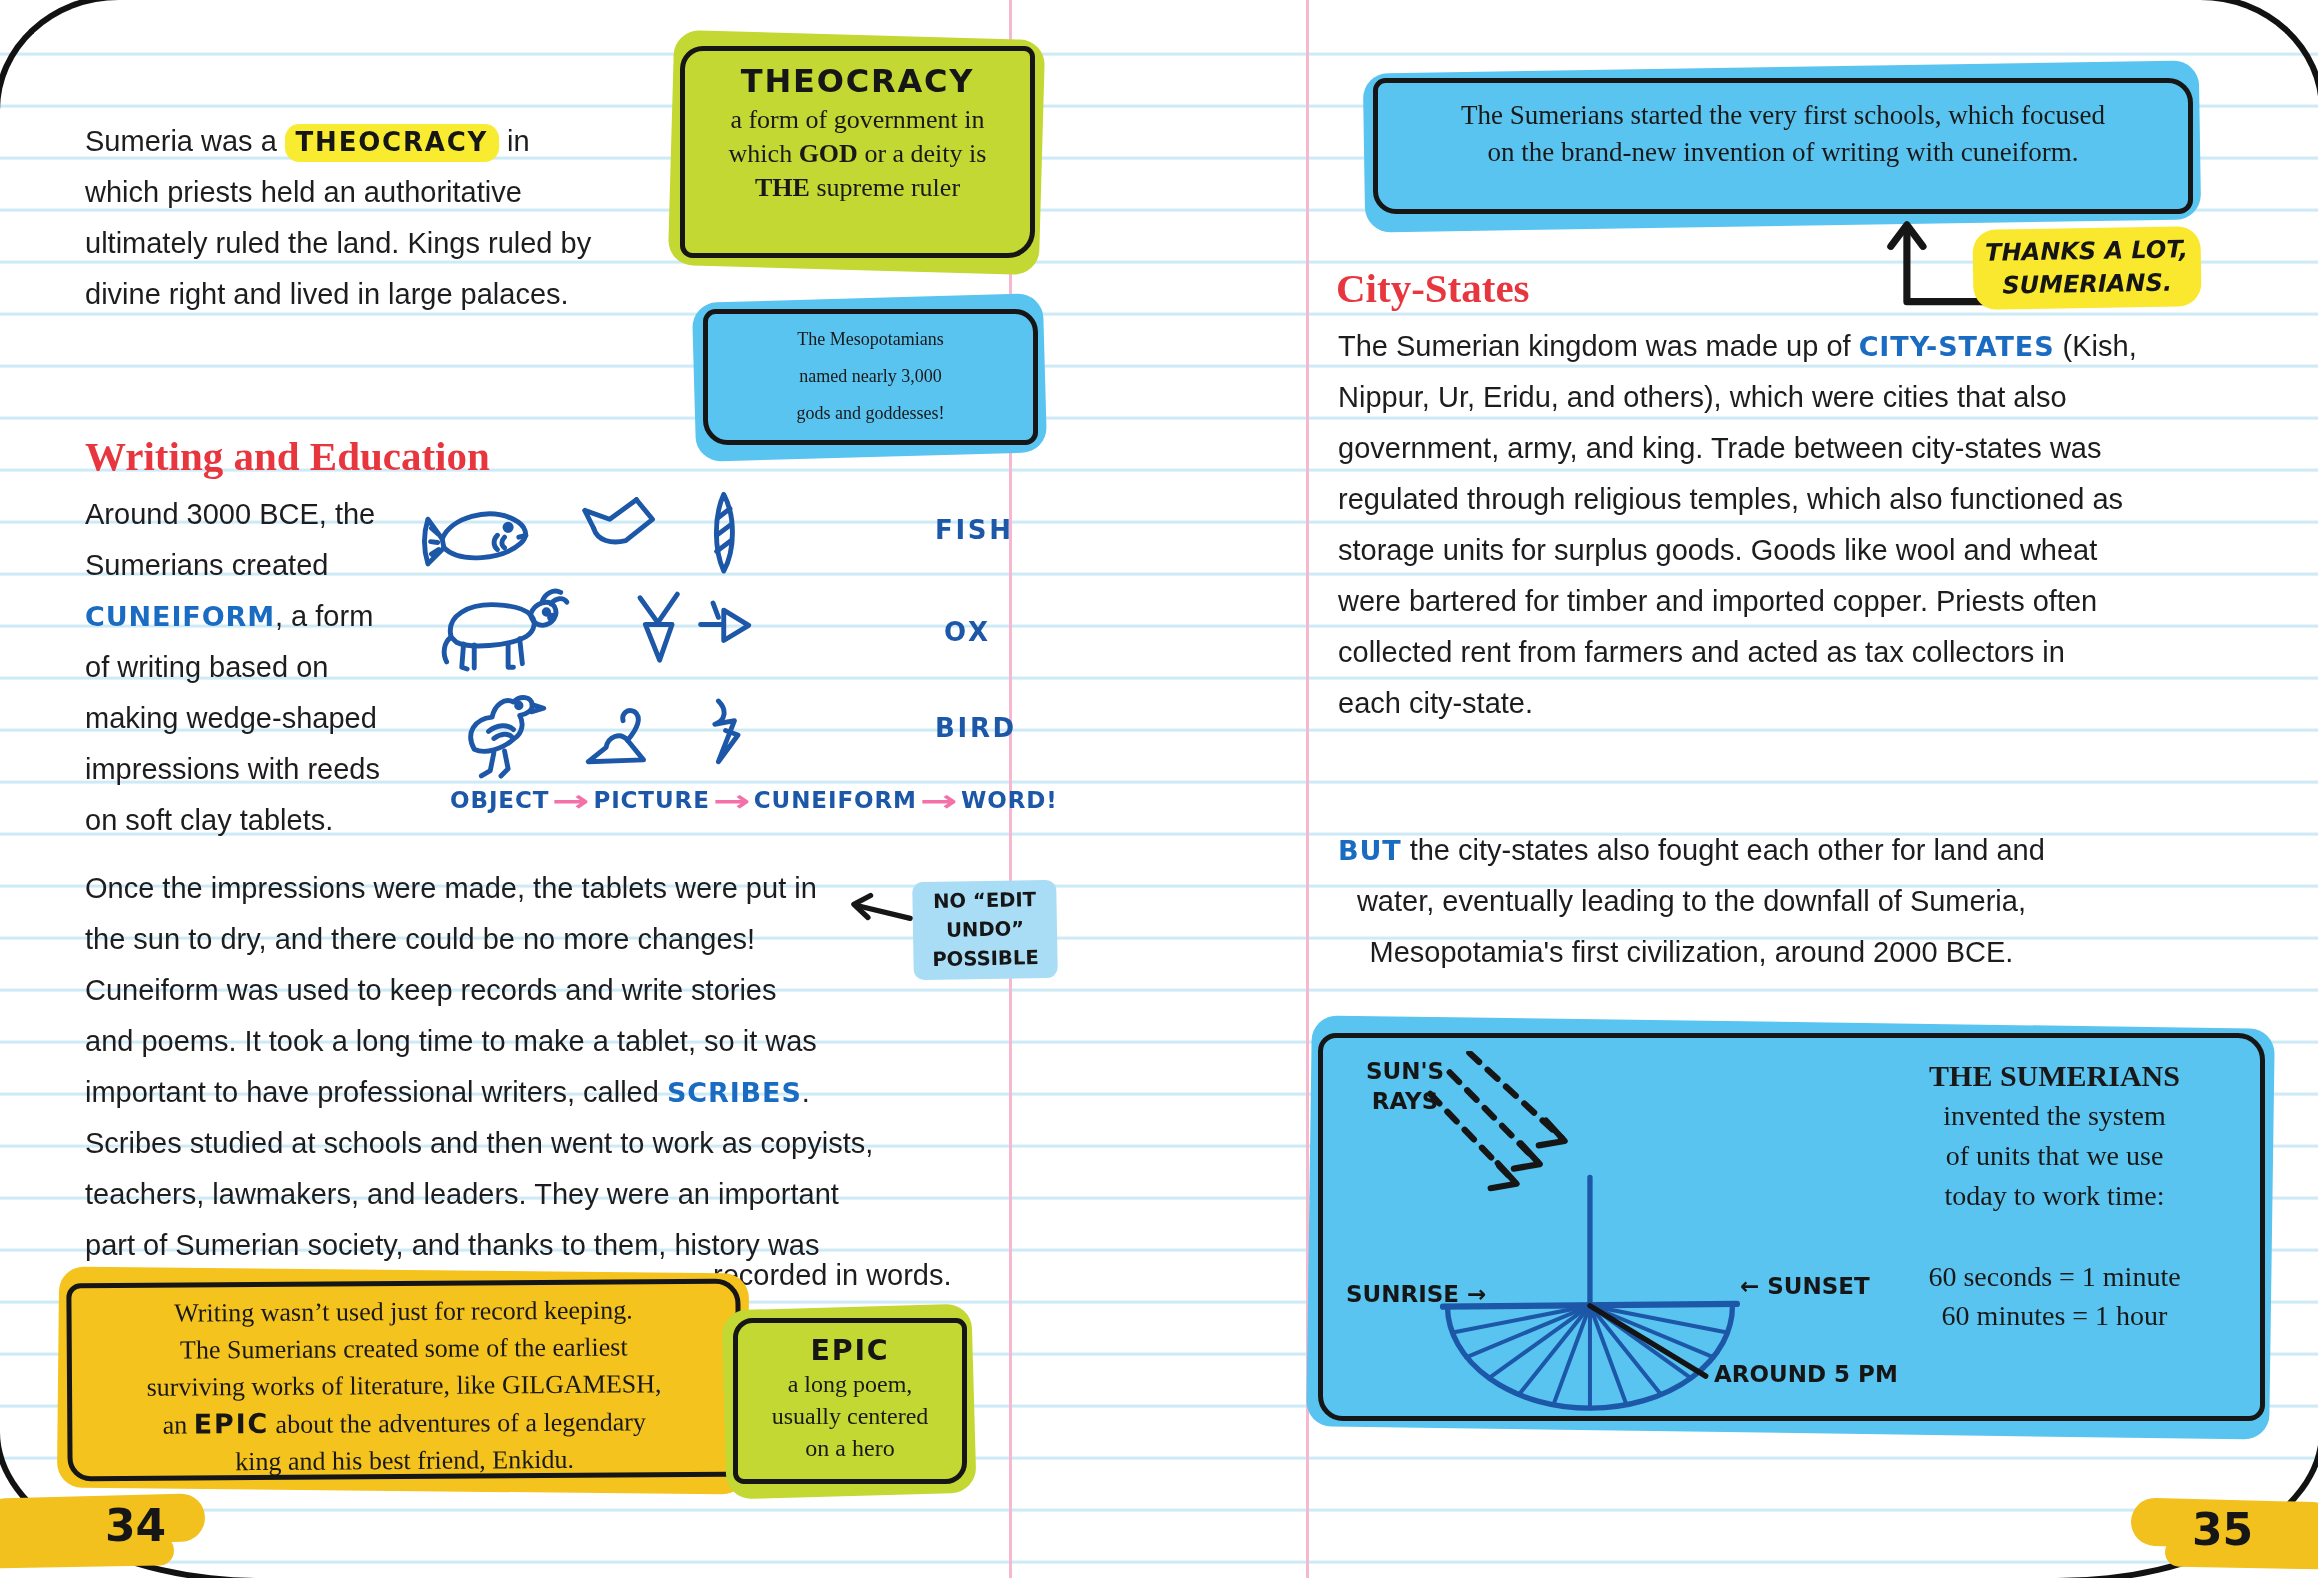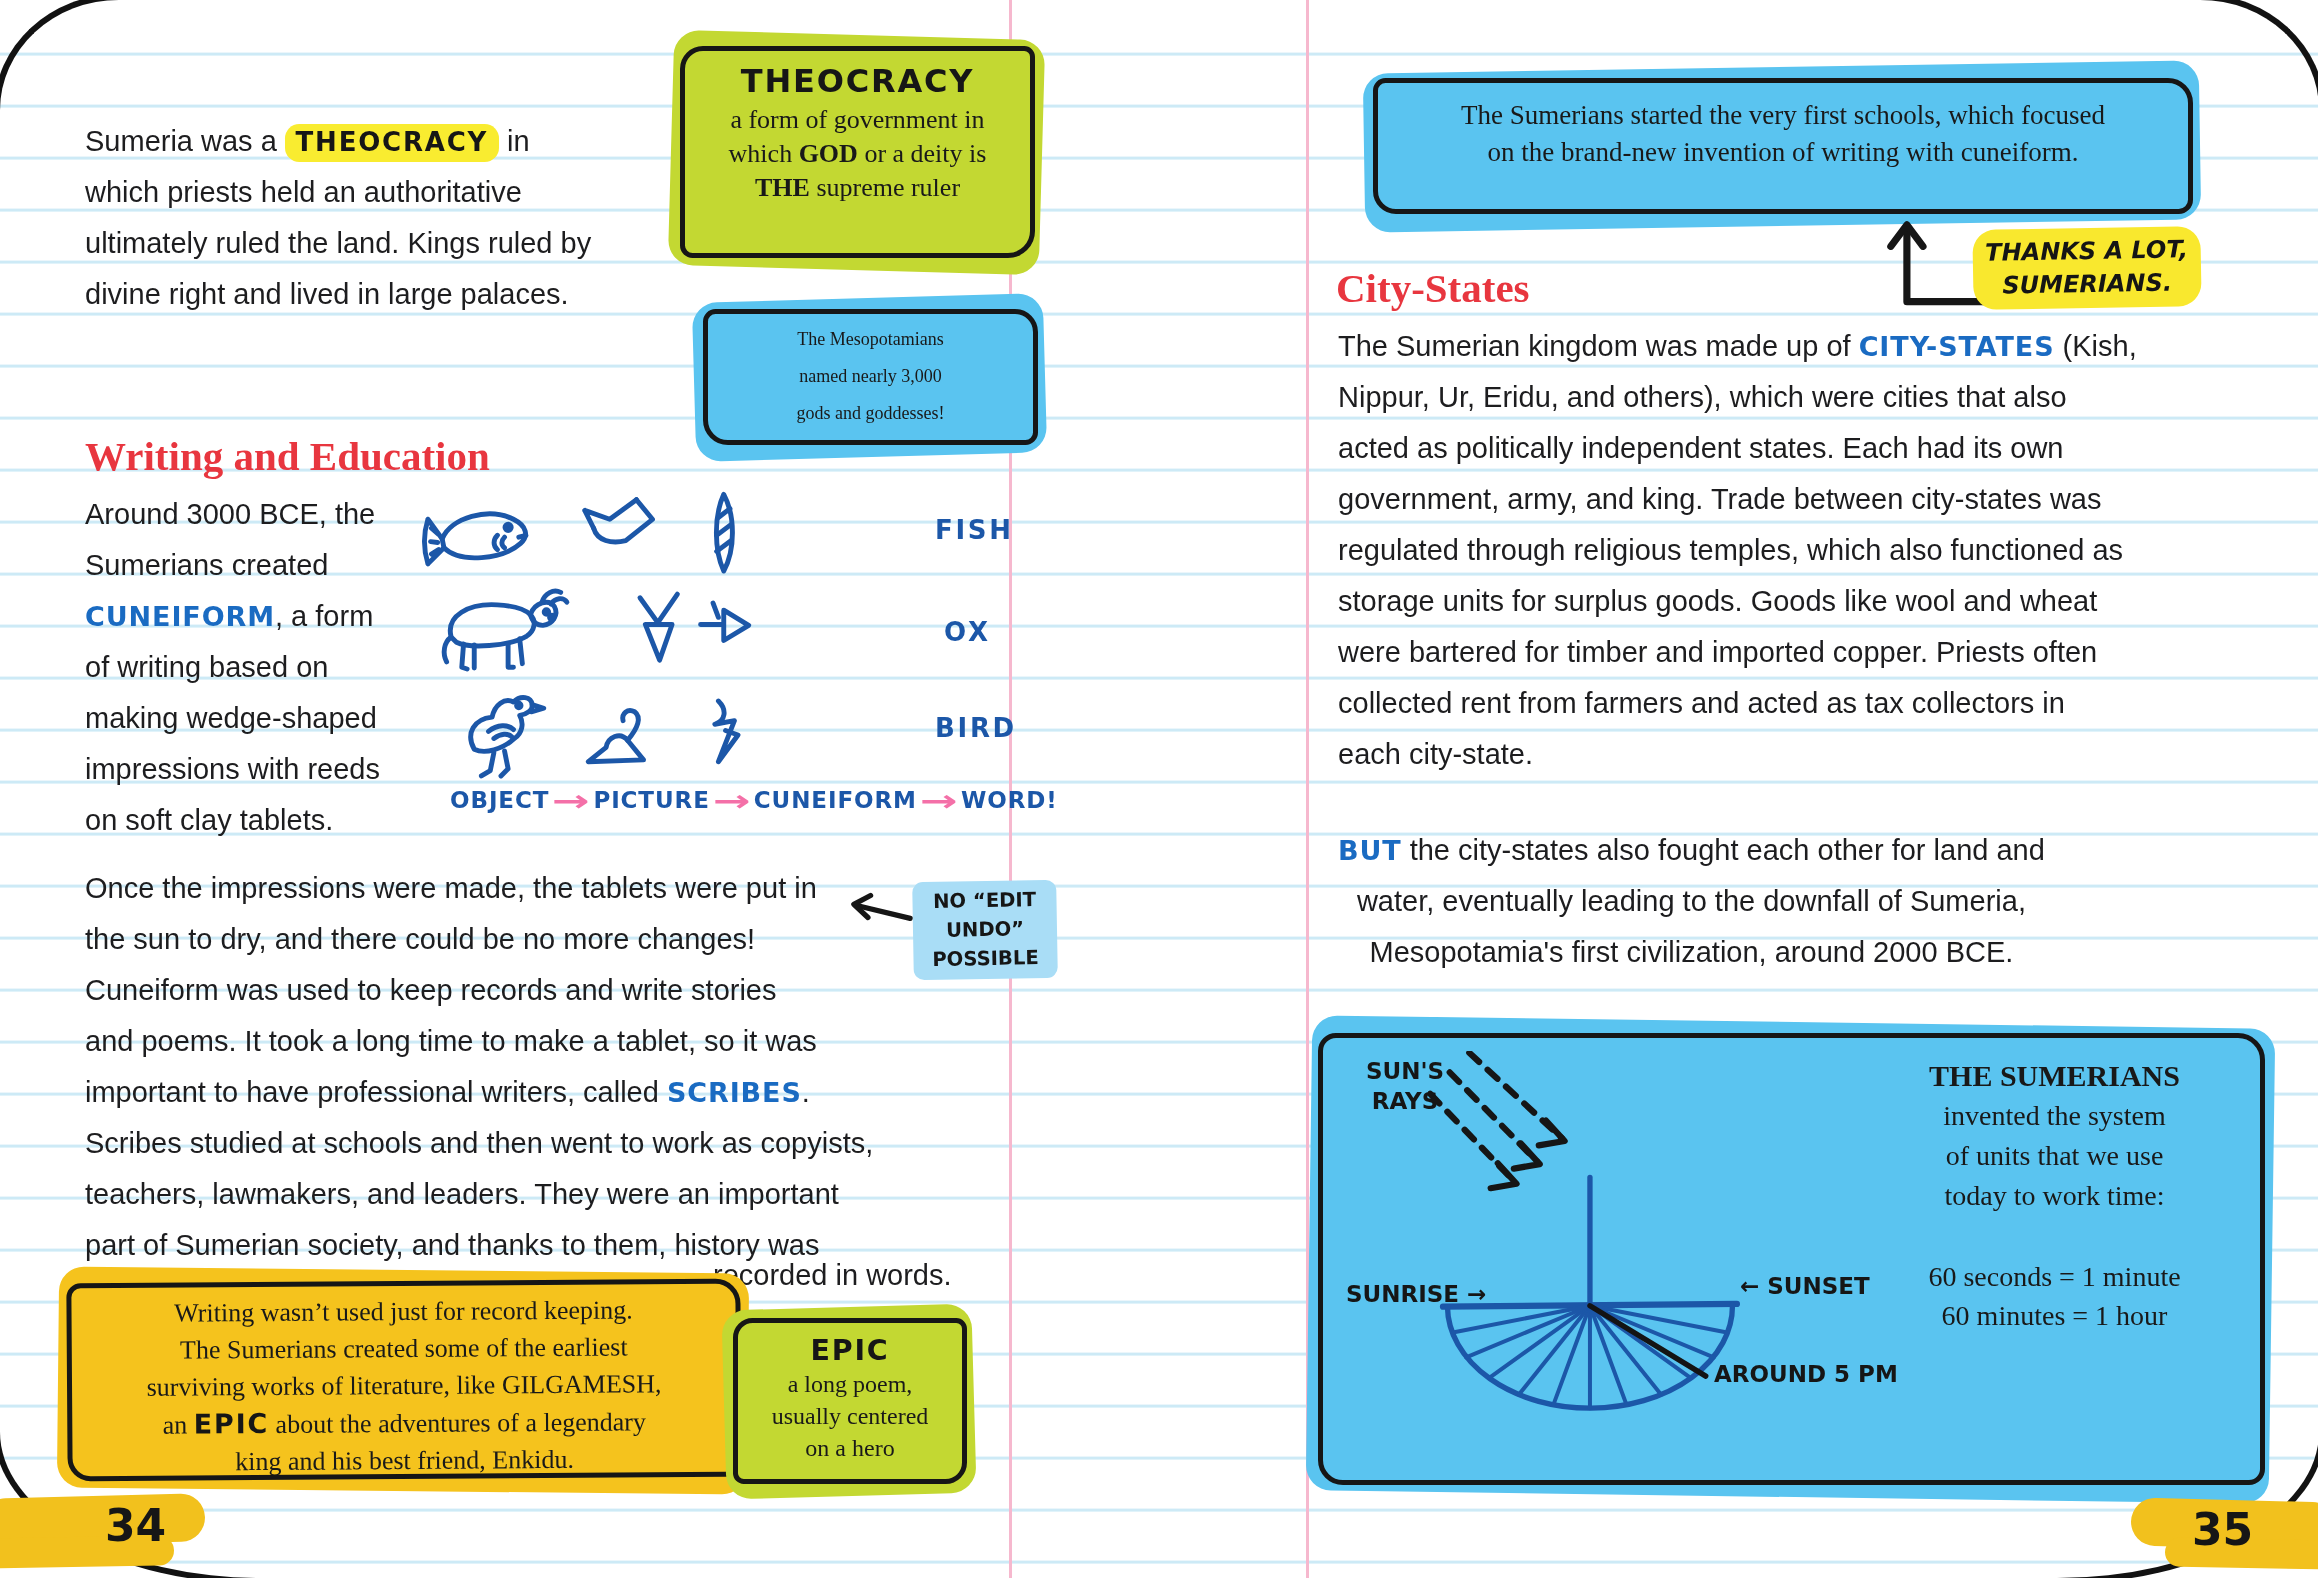--- a/index.html
+++ b/index.html
@@ -222,36 +222,35 @@
   <div class="thanks" style="left:1973px;top:228px;">
     <div>THANKS A LOT,</div>
     <div>SUMERIANS.</div>
   </div>
 
   <div class="h-red" style="left:1336px;top:264px;">City-States</div>
 
   <div class="para" style="left:1338px;top:321px;">
     <div class="ln"><span>The Sumerian kingdom was made up of </span><span class="bw">CITY-STATES</span><span> (Kish,</span></div>
     <div class="ln">Nippur, Ur, Eridu, and others), which were cities that also</div>
-    <div class="ln">acted as politically independent states. Each had its own</div>
     <div class="ln">government, army, and king. Trade between city-states was</div>
     <div class="ln">regulated through religious temples, which also functioned as</div>
     <div class="ln">storage units for surplus goods. Goods like wool and wheat</div>
     <div class="ln">were bartered for timber and imported copper. Priests often</div>
     <div class="ln">collected rent from farmers and acted as tax collectors in</div>
     <div class="ln">each city-state.</div>
   </div>
 
   <div class="para" style="left:1338px;top:825px;text-align:center;">
     <div class="ln"><span class="bw">BUT</span><span> the city-states also fought each other for land and</span></div>
     <div class="ln">water, eventually leading to the downfall of Sumeria,</div>
     <div class="ln">Mesopotamia's first civilization, around 2000 BCE.</div>
   </div>
 
-  <div class="sticker" style="left:1318px;top:1033px;width:947px;height:452px;">
+  <div class="sticker" style="left:1318px;top:1033px;width:947px;height:388px;">
     <div class="spill" style="background:#5ac4f0;transform:rotate(0.8deg);"></div>
     <div class="frame" style="background:#5ac4f0;border-radius:18px 27px 16px 25px;">
 
       <div class="sd-label ctr-txt" style="left:43px;top:18px;font-size:23px;line-height:30px;">
         <div>SUN'S</div>
         <div>RAYS</div>
       </div>
 
       <svg style="position:absolute;left:105px;top:12.5px;" width="161" height="147" viewBox="0 0 180 165">
         <g fill="none" stroke="#161616" stroke-width="7" stroke-linecap="round" stroke-linejoin="round">

